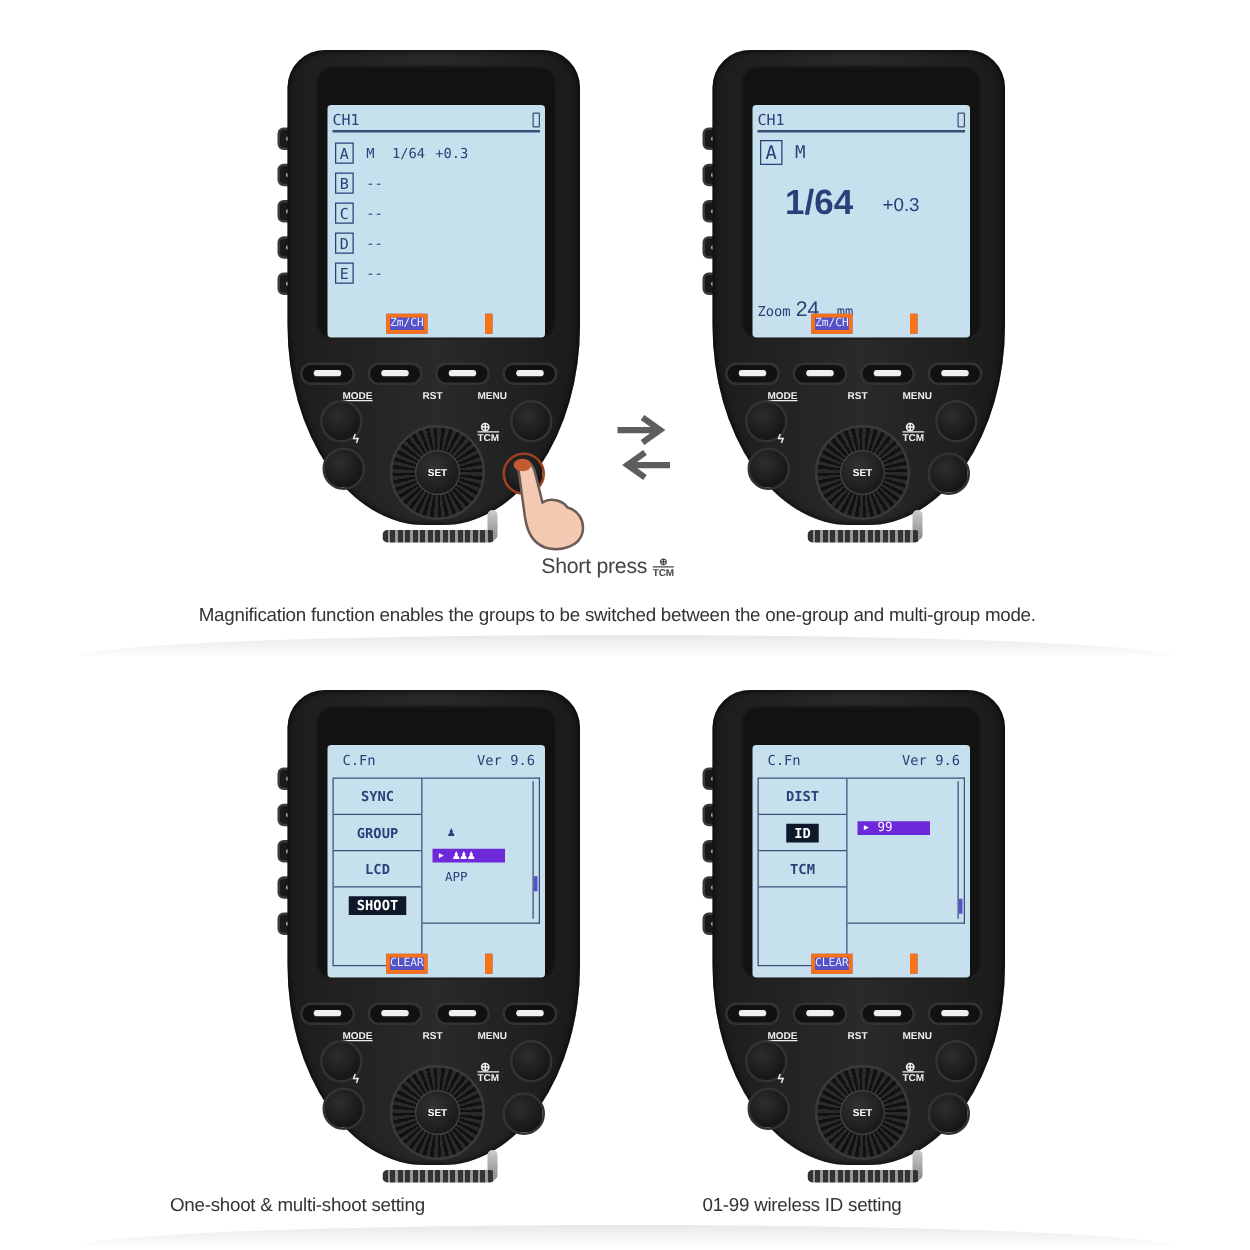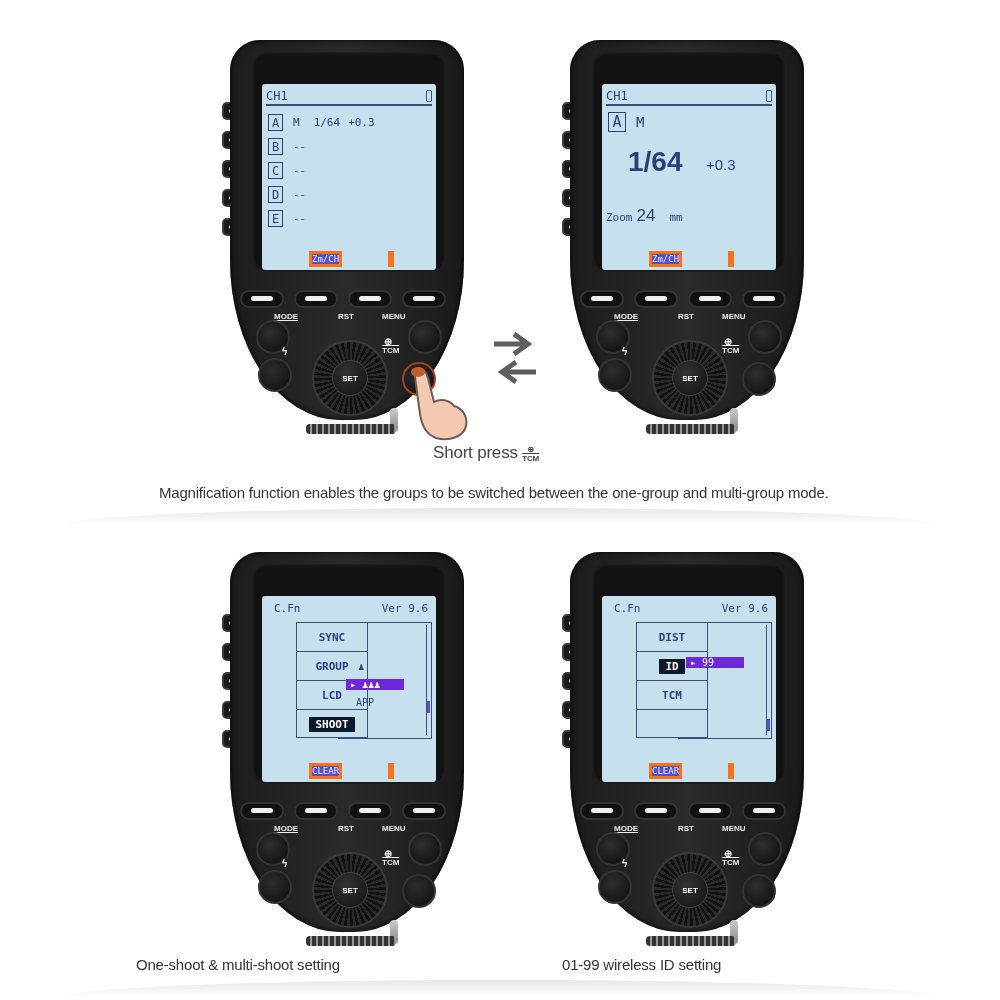--- a/index.html
+++ b/index.html
@@ -26,21 +26,21 @@
   .foot { position: absolute; left: 76px; top: 384px; width: 90px; height: 10px; background: repeating-linear-gradient(to right, #333 0 4px, #999 4px 6px); border-radius: 4px; }
 
   
   .hdr { position: absolute; left: 4px; top: 4px; right: 4px; height: 18px; border-bottom: 2px solid #3a4f7a; font-size: 12px; display: flex; justify-content: space-between; align-items: center; }
   .batt { width: 6px; height: 12px; border: 1px solid #3a4f7a; border-radius: 1px; }
   .grp { position: absolute; left: 6px; display: flex; align-items: center; font-size: 11px; }
   .gbox { width: 15px; height: 17px; border: 1.5px solid #2b3f78; display: flex; align-items: center; justify-content: center; font-size: 12px; margin-right: 10px; font-family: "DejaVu Sans Mono", monospace; }
   .fbar { position: absolute; left: 3px; right: 3px; bottom: 3px; height: 16px; display: flex; gap: 2px; }
   .fkey { flex: 1; background: #5552c6; color: #e8e8ff; font-size: 9px; display: flex; align-items: center; justify-content: center; border: 3px solid #f97316; margin-left: 44px; }
   .cfn-head { position: absolute; left: 12px; right: 8px; top: 6px; font-size: 11px; display: flex; justify-content: space-between; }
-  .menu-l { position: absolute; left: 4px; top: 26px; width: 72px; height: 116px; border: 1.5px solid #3a4f7a; margin-left: 30px; }
+  .menu-l { position: absolute; left: 4px; top: 26px; width: 72px; height: 151px; border: 1.5px solid #3a4f7a; }
   .menu-r { position: absolute; left: 76px; top: 26px; width: 94px; height: 117px; border: 1.5px solid #3a4f7a; border-left: none; }
   .mi { height: 29px; border-bottom: 1.5px solid #3a4f7a; display: flex; align-items: center; justify-content: center; font-size: 11px; font-weight: bold; }
   .mi.sel span { background: #0f172a; color: #fff; padding: 1px 6px; text-align: right; }
   .scroll { position: absolute; right: 1px; top: 2px; width: 4px; height: 110px; border-left: 1px solid #3a4f7a; }
   .scroll i { position: absolute; left: 0; width: 3px; height: 12px; background: #5552c6; }
   .opt { position: absolute; left: 8px; font-size: 10px; }
   .opt.sel { background: #6d28d9; color: #fff; padding: 0 4px; width: 58px; }
   .arrows { position: absolute; left: 490px; top: 332px; width: 50px; height: 55px; }
   .hand { position: absolute; left: 406px; top: 362px; width: 70px; height: 80px; }
 </style>
@@ -147,21 +147,21 @@
           <span class="batt"></span>
         </div>
         <div class="grp" style="top:28px; font-size:14px;">
           <span class="gbox" style="width:18px;height:20px;font-size:15px;">A</span>
           <span>M</span>
         </div>
         <div style="position:absolute; left:26px; top:62px; font-family:'Liberation Sans',sans-serif; font-weight:bold; font-size:28px;">1/64</div>
         <div style="position:absolute; left:104px; top:72px; font-family:'Liberation Sans',sans-serif; font-size:15px;">+0.3</div>
         <div style="position:absolute; left:4px; top:122px; font-size:11px; display:flex; align-items:baseline; gap:4px;">
           <span>Zoom</span>
-          <span style="font-family:'Liberation Sans',sans-serif; font-size:17px;">24</span>
+          <span style="font-family:'Liberation Sans',sans-serif; font-size:17px;margin-top:32px;">24</span>
           <span style="margin-left:10px;">mm</span>
         </div>
         <div class="fbar">
           <div class="fkey">Zm/CH</div>
           <div class="fkey"></div>
           <div class="fkey">Gr</div>
           <div class="fkey">MOD</div>
         </div>
       </div>
     </div>

